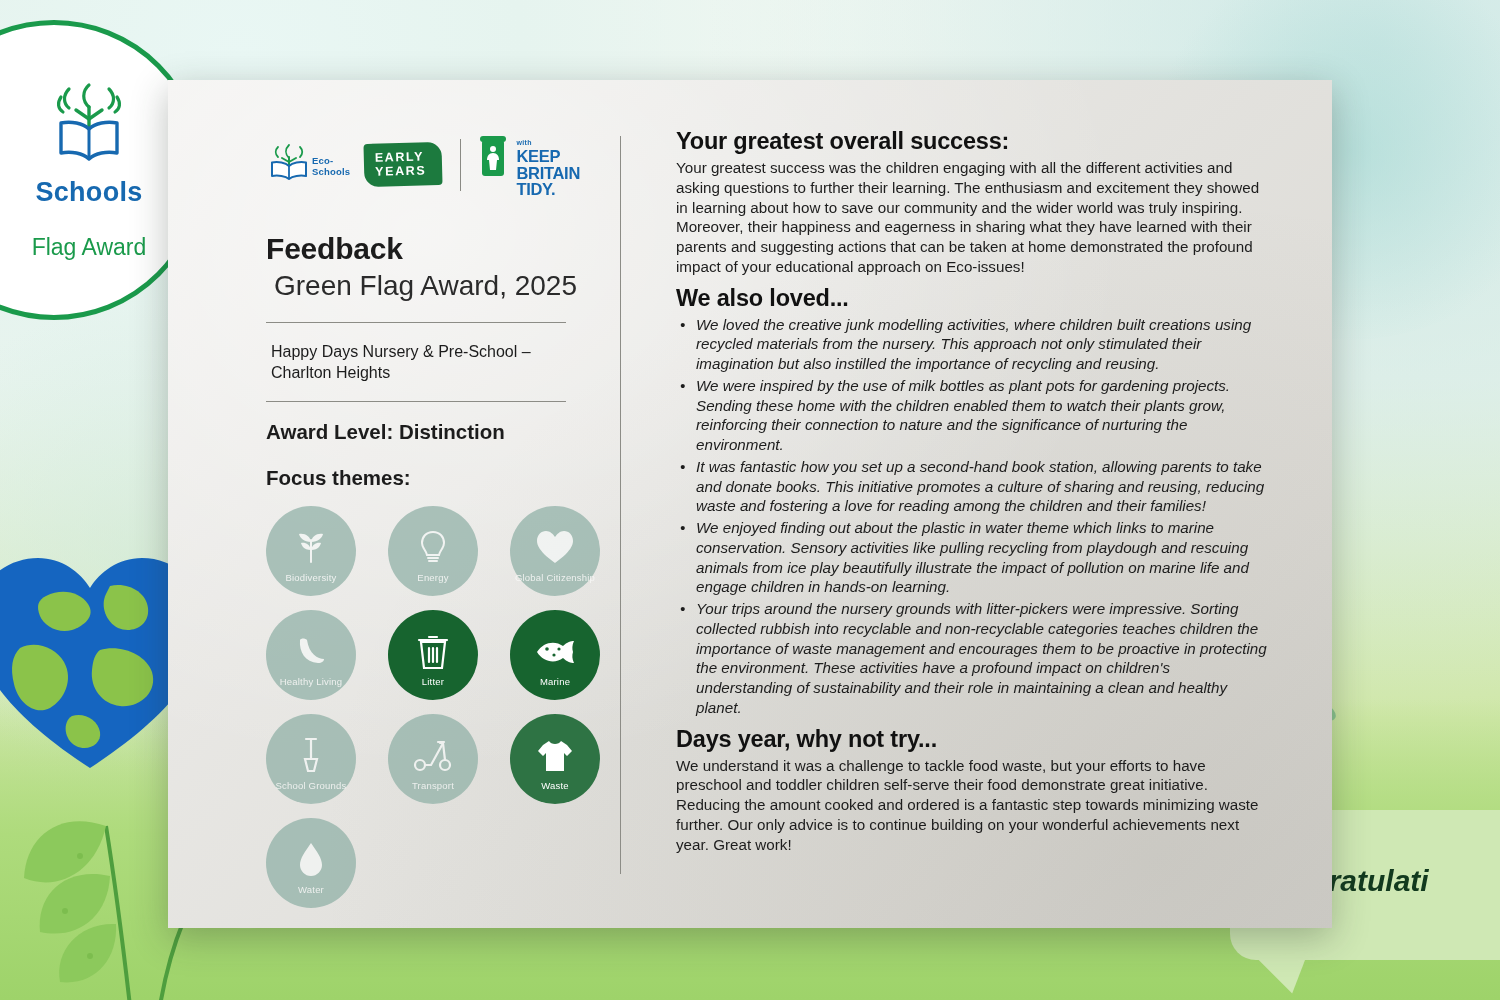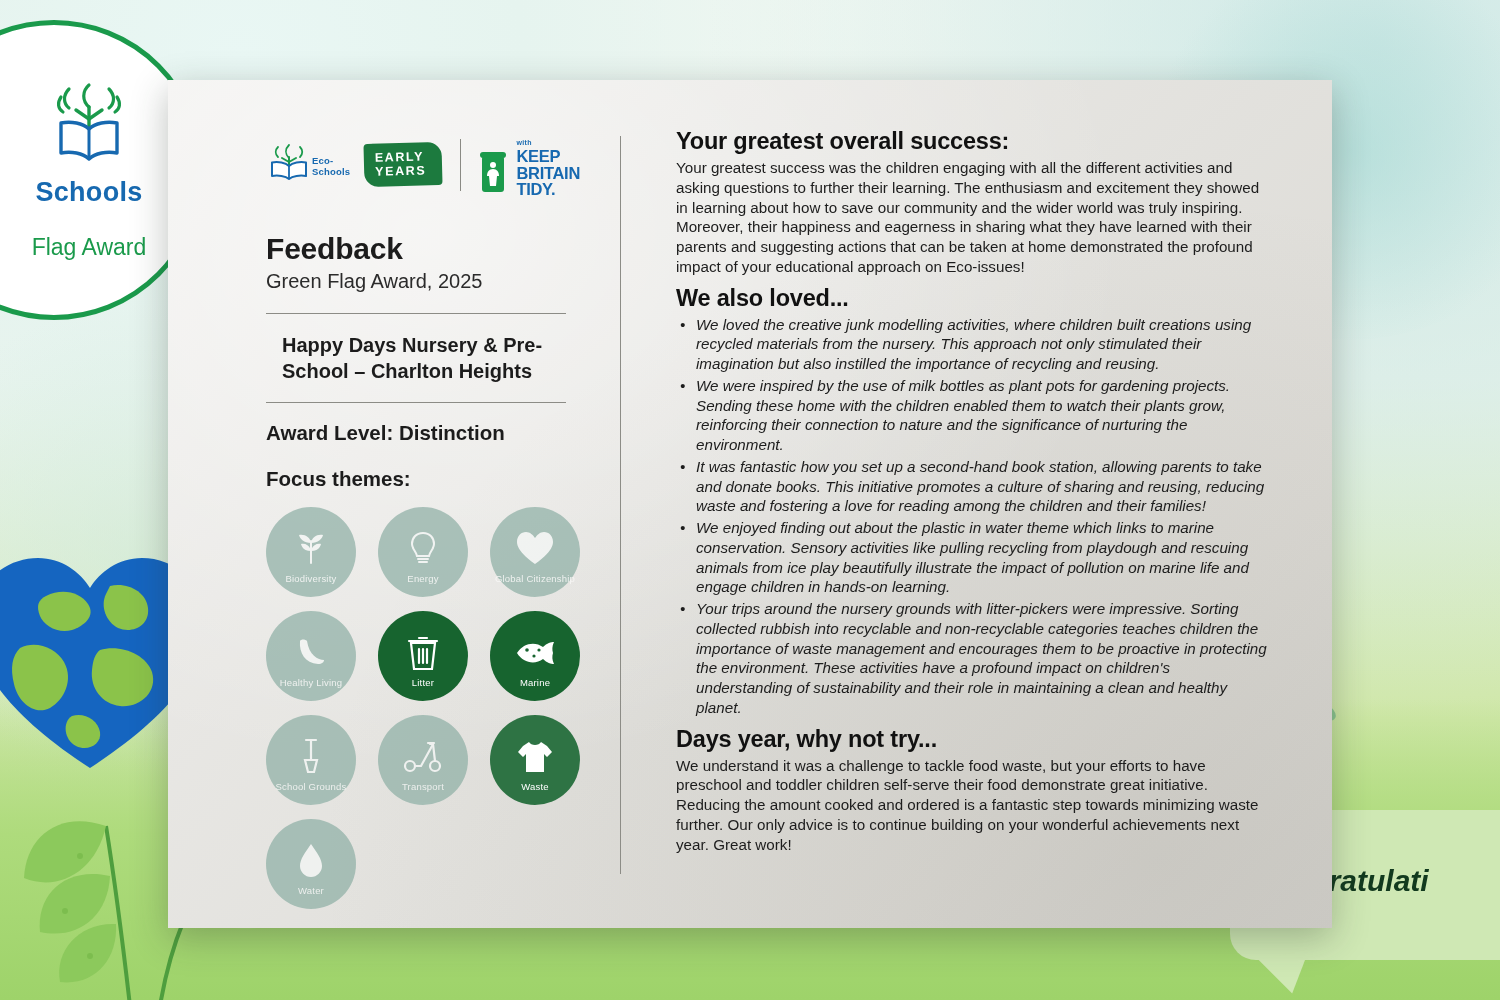--- a/index.html
+++ b/index.html
@@ -198,21 +198,21 @@
     padding: 7px 11px 8px;
     border-radius: 4px 14px 4px 14px;
     transform: rotate(-1.5deg);
   }
   .logo-sep {
     width: 1px;
     height: 52px;
     background: #8a8a84;
     margin: 0 4px;
   }
-  .logo-kbt { display: flex; align-items: flex-end; gap: 8px; }
+  .logo-kbt { display: flex; align-items: flex-start; gap: 8px; }
   .kbt-text { line-height: 1.0; }
   .kbt-text .with {
     font-size: 7px;
     font-weight: bold;
     color: #1769b0;
     letter-spacing: 0.4px;
   }
   .kbt-text .big {
     font-size: 16.5px;
     font-weight: bold;
@@ -222,55 +222,55 @@
   }
 
   .h-feedback {
     font-size: 30px;
     font-weight: bold;
     color: #1c1c1c;
     margin: 12px 0 4px 0;
     letter-spacing: -0.2px;
   }
   .sub-award {
-    font-size: 20px;
+    font-size: 28px;
     color: #2b2b2b;
-    margin: 0 0 20px 0;
+    margin: 0 0 20px 8px;
   }
   .divider-h {
     height: 1px;
     background: #8c8c86;
     margin: 0 0 18px 0;
     width: 300px;
   }
   .school-name {
-    font-size: 20px;
-    font-weight: bold;
+    font-size: 16px;
+    font-weight: normal;
     color: #1c1c1c;
     line-height: 1.32;
-    margin: 0 0 18px 16px;
+    margin: 0 0 18px 5px;
     max-width: 300px;
   }
   .award-level {
     font-size: 20.5px;
     font-weight: bold;
     color: #1c1c1c;
     margin: 0 0 22px 0;
   }
   .focus-label {
     font-size: 20.5px;
     font-weight: bold;
     color: #1c1c1c;
     margin: 0 0 16px 0;
   }
 
   .themes-grid {
     display: grid;
     grid-template-columns: repeat(3, 90px);
-    gap: 14px 22px;
+    gap: 14px 32px;
   }
   .theme {
     width: 90px;
     height: 90px;
     border-radius: 50%;
     background: #8fb0a6;
     opacity: 0.72;
     position: relative;
     display: flex;
     align-items: center;

